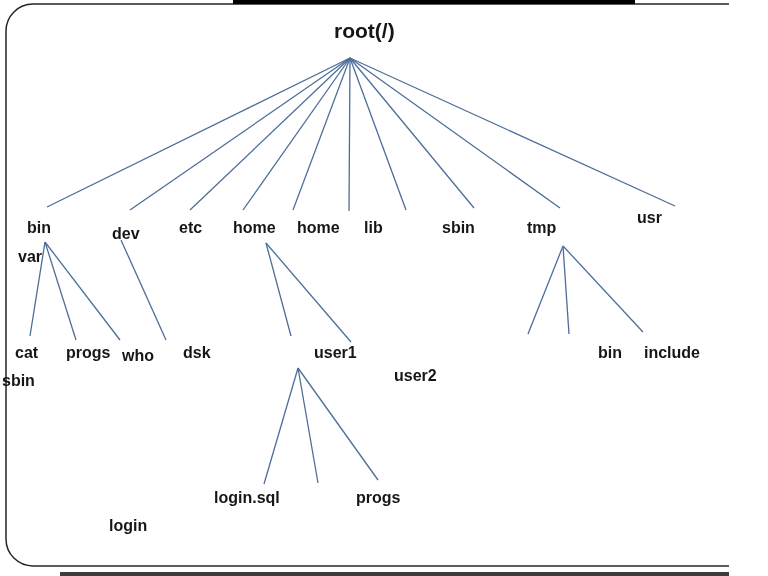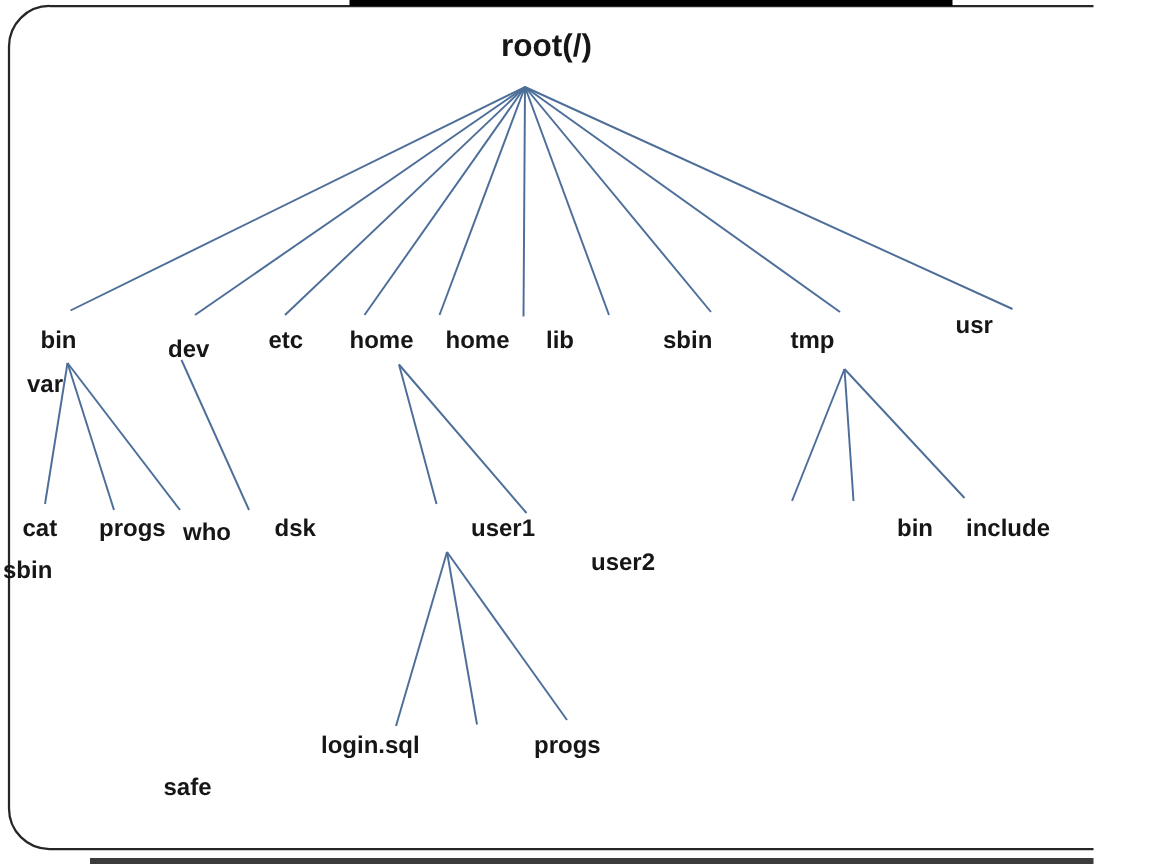--- a/index.html
+++ b/index.html
@@ -90,15 +90,15 @@
   <span class="node" style="left:122px; top:346px;">who</span>
   <span class="node" style="left:183px; top:343px;text-align:right;">dsk</span>
   <span class="node" style="left:314px; top:343px;">user1</span>
   <span class="node" style="left:394px; top:343px;margin-top:23px;">user2</span>
   <span class="node" style="left:598px; top:343px;">bin</span>
   <span class="node" style="left:644px; top:343px;text-align:right;">include</span>
   <span class="node" style="left:2px;   top:371px;">sbin</span>
 
   <span class="node" style="left:214px; top:488px;">login.sql</span>
   <span class="node" style="left:326px; top:488px;margin-left:30px;">progs</span>
-  <span class="node" style="left:109px; top:516px;">safe</span>
+  <span class="node" style="left:109px; top:516px;">login</span>
 
 </div>
 
 </body></html>

